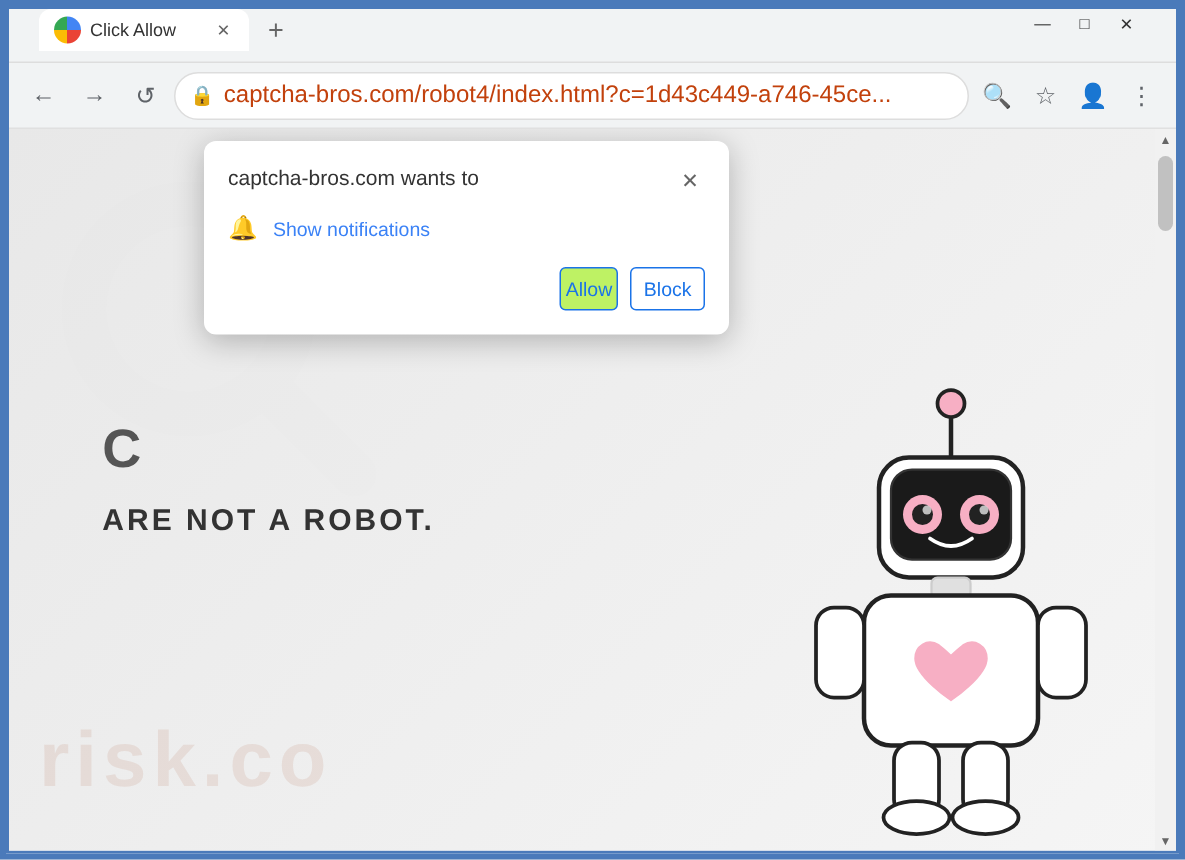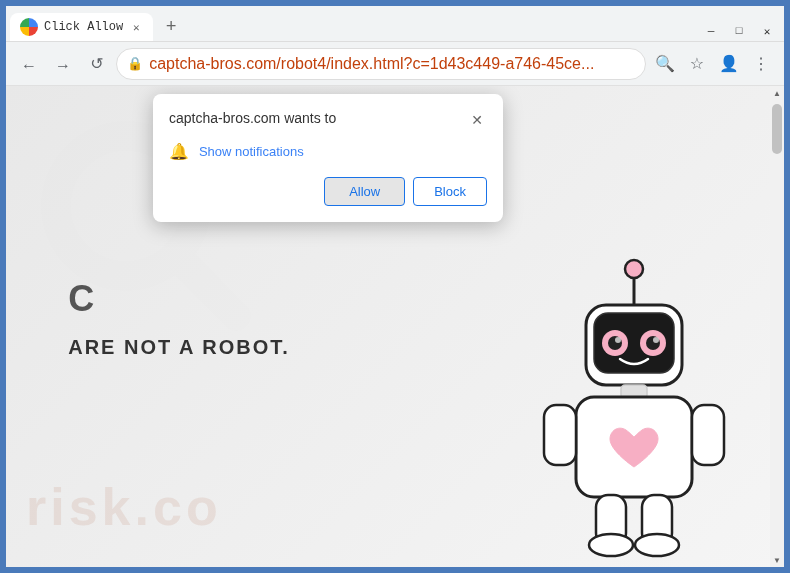--- a/index.html
+++ b/index.html
@@ -17,25 +17,24 @@
       background: #fff;
       border: 2px solid #4a7aba;
       display: flex;
       flex-direction: column;
     }
     
     .title-bar {
       background: #f1f3f4;
       height: 36px;
       display: flex;
-      align-items: flex-end;
-      padding: 0 4px;
+      align-items: flex-start;
+      padding: 0 20px;
       gap: 4px;
       border-bottom: 1px solid #ddd;
-      font-family: Liberation Mono, monospace;
     }
     .browser-icon {
       width: 18px;
       height: 18px;
       border-radius: 50%;
       background: conic-gradient(#4285f4 0deg 90deg, #ea4335 90deg 180deg, #fbbc05 180deg 270deg, #34a853 270deg 360deg);
       flex-shrink: 0;
     }
     .tab {
       background: #fff;
@@ -170,21 +169,21 @@
       position: absolute;
       right: 40px;
       bottom: 0;
       width: 220px;
       height: 320px;
     }
     
     .notification-popup {
       position: absolute;
       top: 8px;
-      left: 147px;
+      left: 130px;
       width: 350px;
       background: #fff;
       border-radius: 8px;
       box-shadow: 0 4px 20px rgba(0,0,0,0.25);
       padding: 16px;
       z-index: 10;
     }
     .popup-header {
       display: flex;
       justify-content: space-between;
@@ -220,30 +219,30 @@
     .notification-label {
       font-size: 13px;
       color: #3b82f6;
     }
     .popup-buttons {
       display: flex;
       justify-content: flex-end;
       gap: 8px;
     }
     .btn-allow {
-      padding: 6px 24px;
+      padding: 6px 3px;
       border: 1px solid #1a73e8;
       border-radius: 4px;
-      background: #e5e5e5;
+      background: #bef264;
       color: #1a73e8;
       font-size: 13px;
       cursor: pointer;
     }
     .btn-block {
-      padding: 6px 20px;
+      padding: 6px 8px;
       border: 1px solid #1a73e8;
       border-radius: 4px;
       background: #fff;
       color: #1a73e8;
       font-size: 13px;
       cursor: pointer;
     }
     
     .scrollbar {
       position: absolute;

